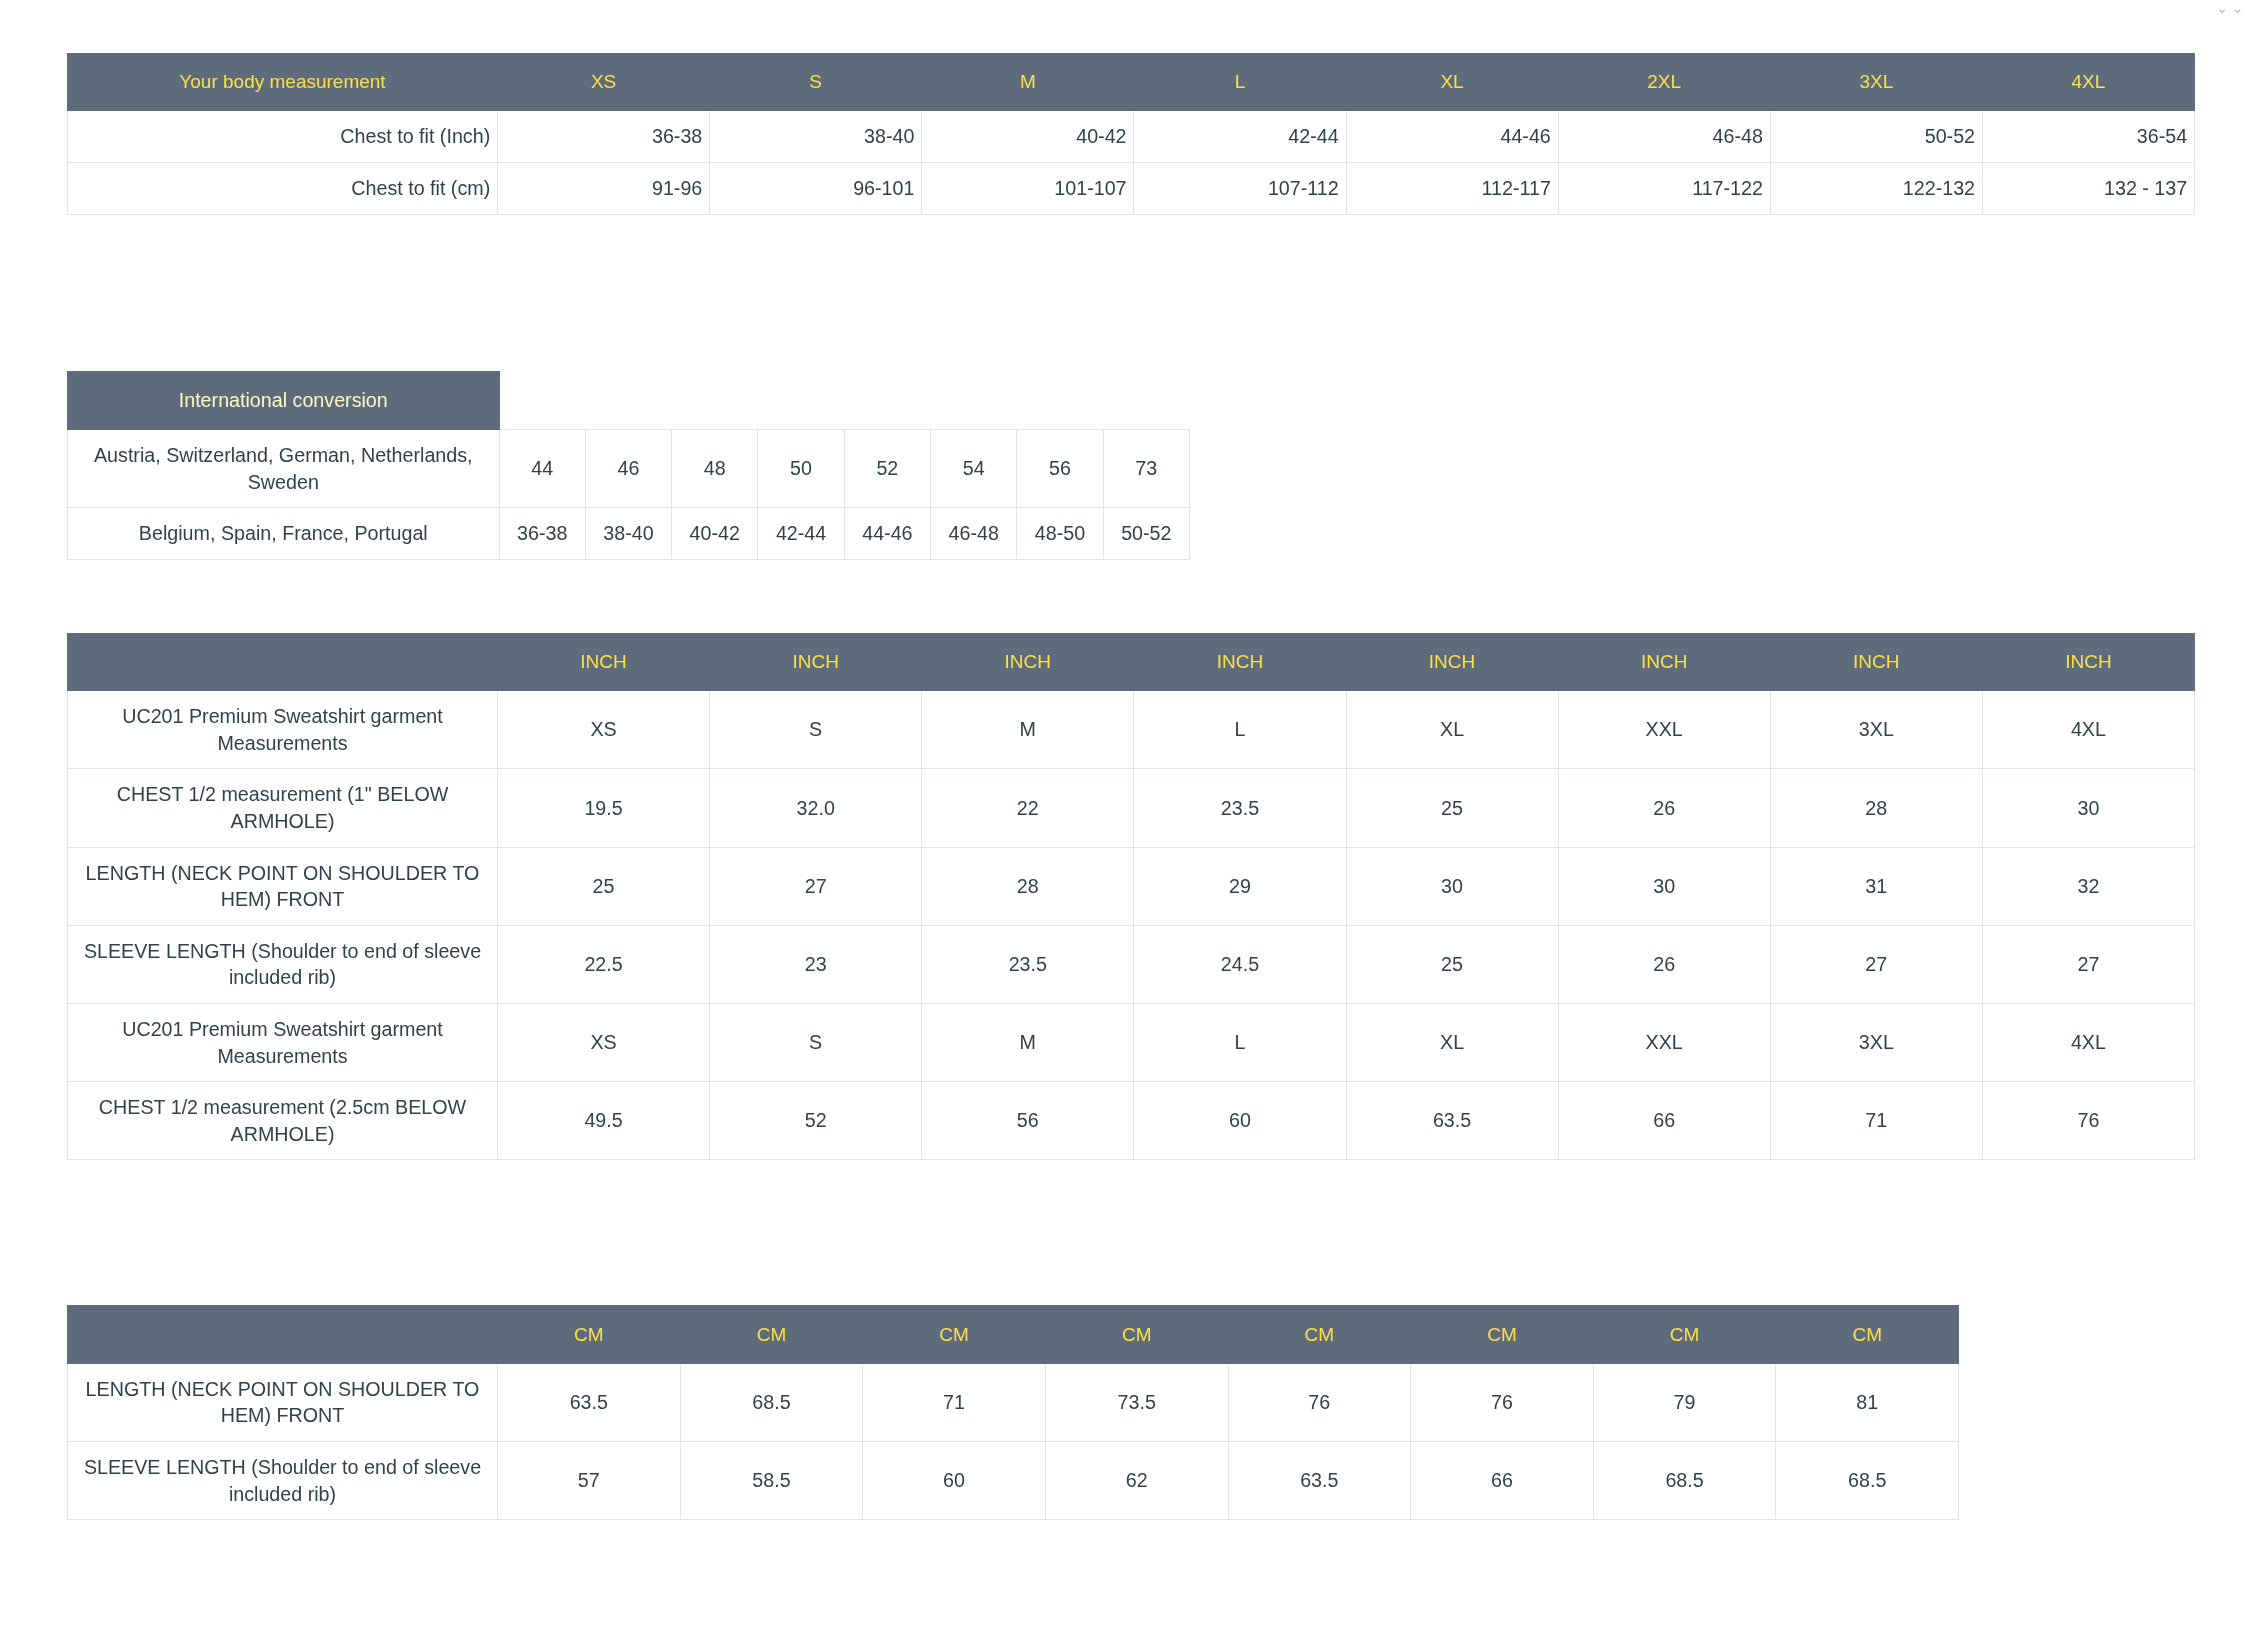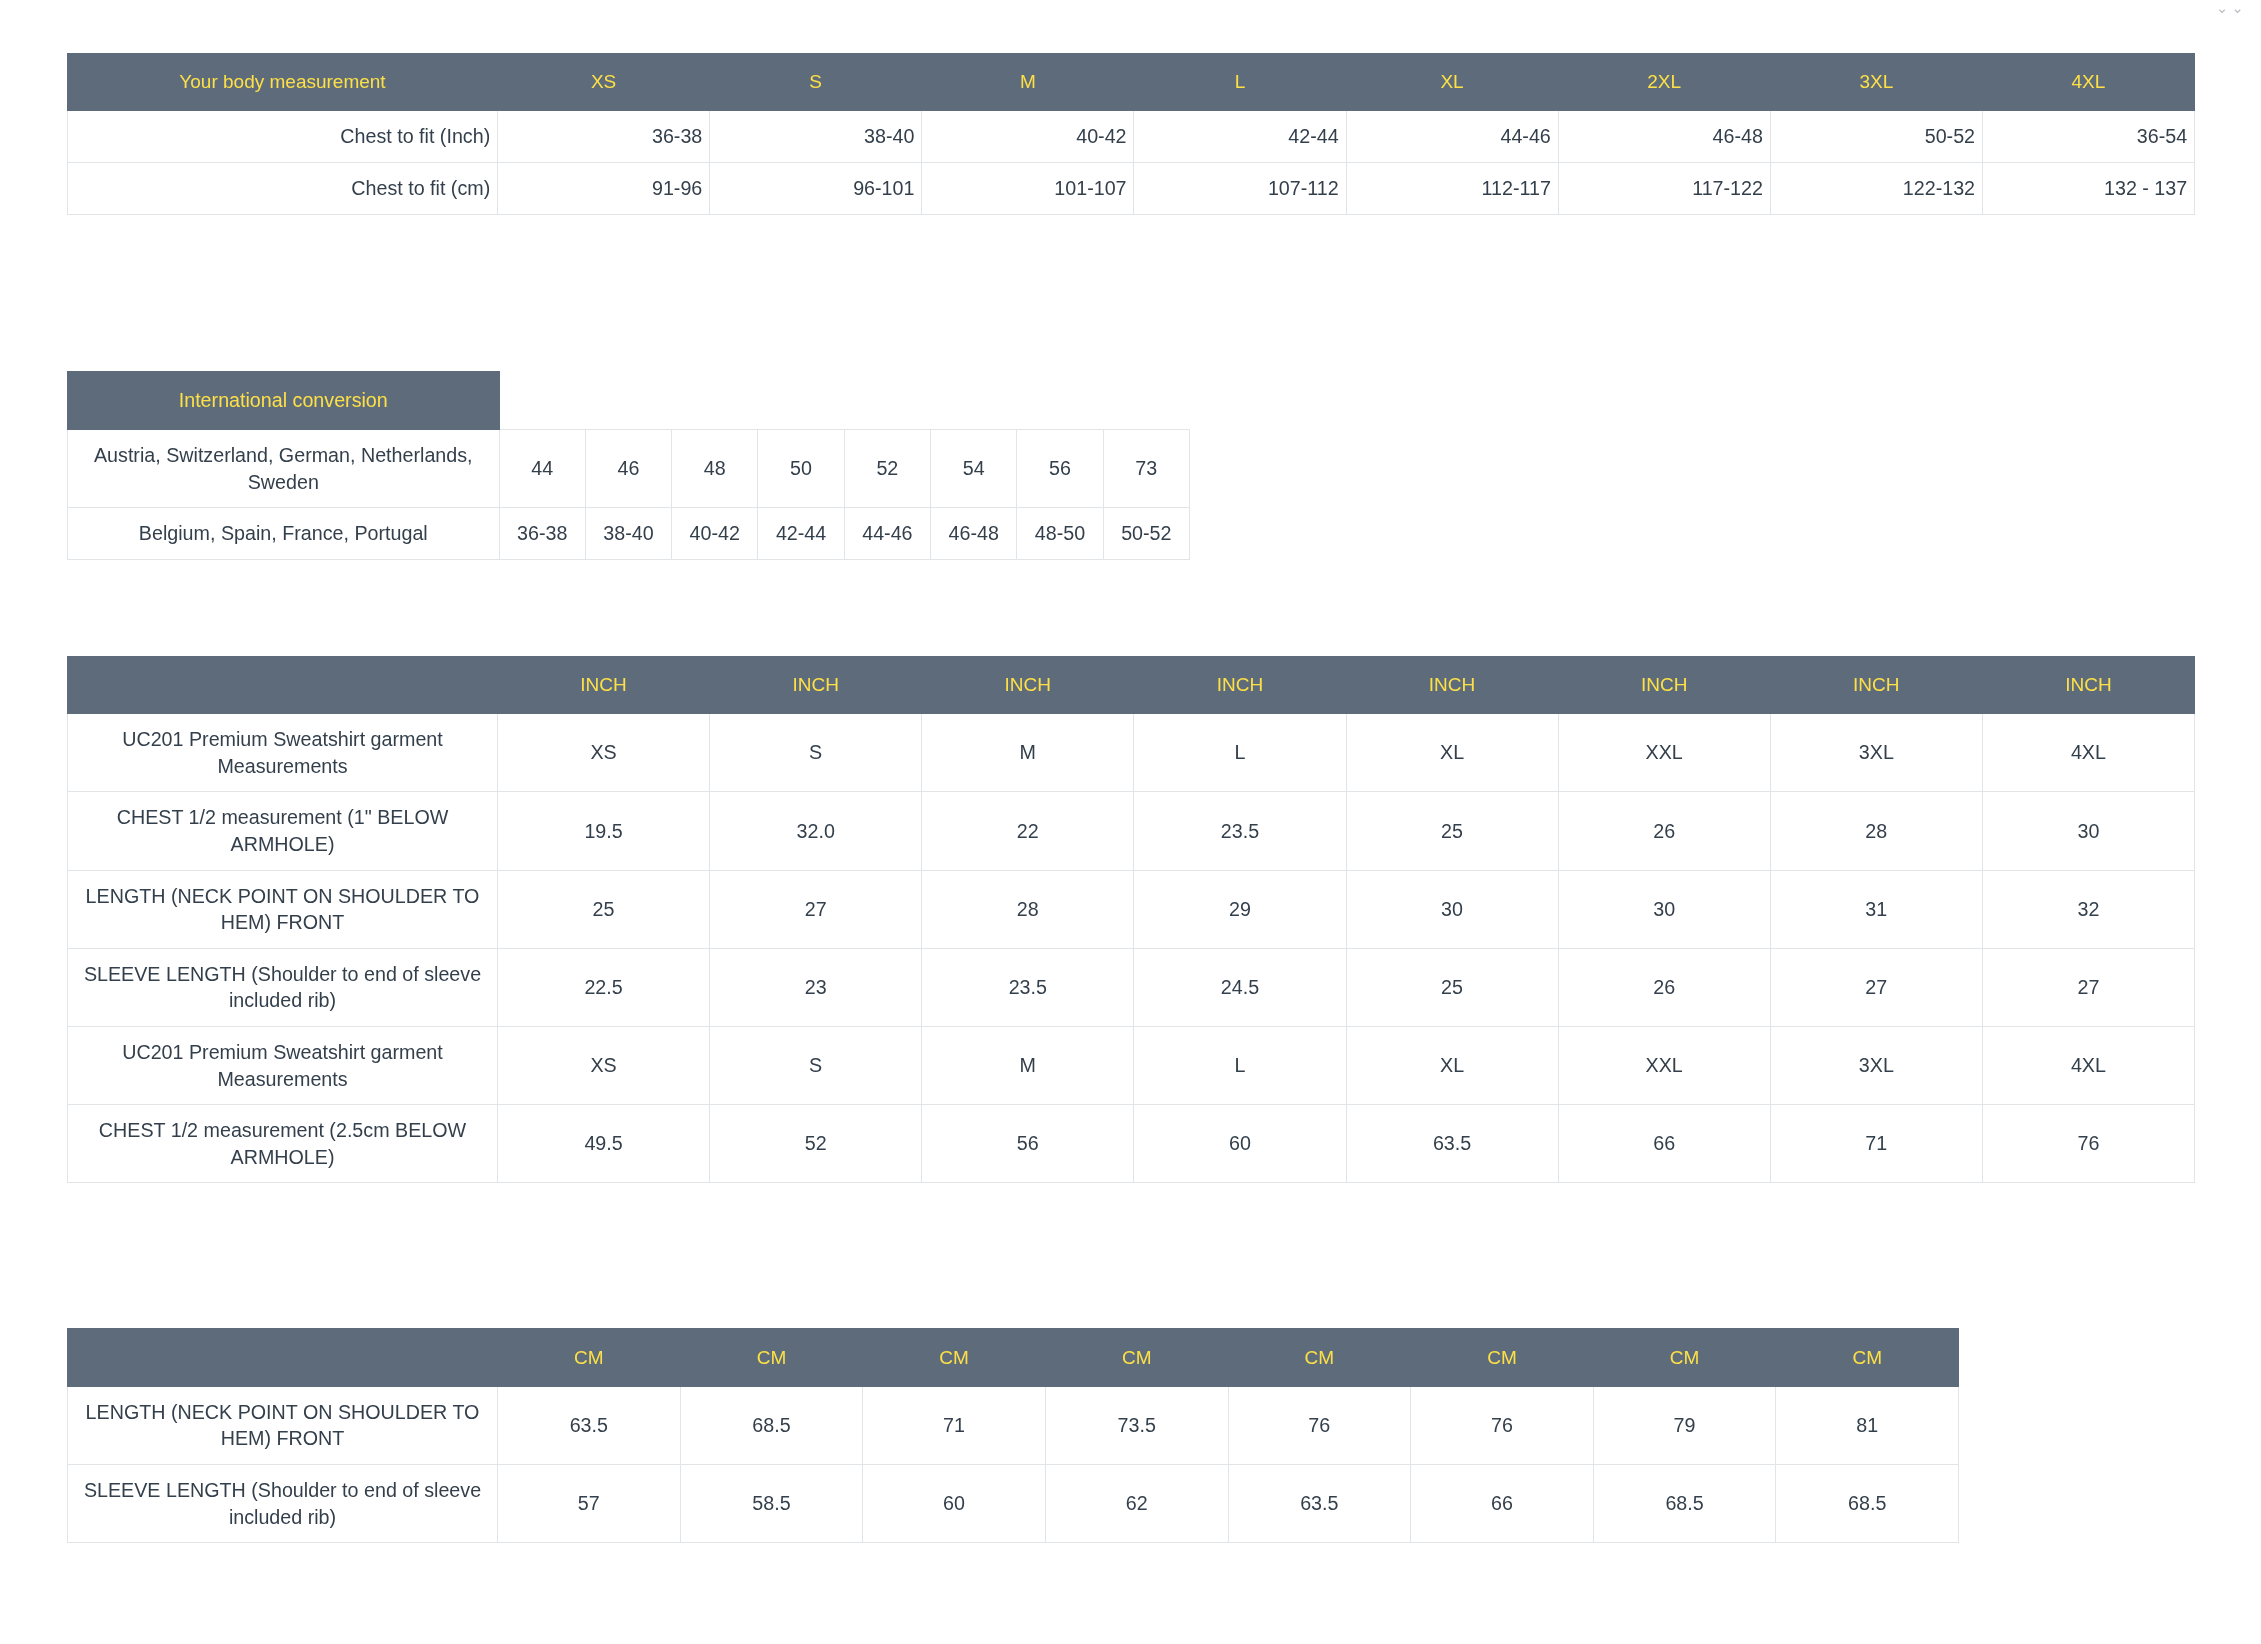--- a/index.html
+++ b/index.html
@@ -53,28 +53,28 @@
   #tbl-body col.c0 { width: 430px; }
   #tbl-body td { height: 46px; text-align: right; }
 
   
   #tbl-intl { width: 1123px; margin-top: 156px; }
   #tbl-intl col.c0 { width: 430px; }
   #tbl-intl col.cx { width: 86px; }
   #tbl-intl td { height: 46px; font-size: 19.7px; }
   #tbl-intl .hdrcell {
     background: #5d6b7a;
-    color: #fde047;
+    color: #fef9c3;
     border: 0.9px solid #5d6b7a;
     padding: 15.4px 6.8px;
     font-size: 19.7px;
   }
 
   
-  #tbl-inch { width: 2128px; margin-top: 96px; }
+  #tbl-inch { width: 2128px; margin-top: 73px; }
   #tbl-inch col.c0 { width: 430px; }
   #tbl-inch td { height: 48px; }
 
   
   #tbl-cm { width: 1892px; margin-top: 145px; }
   #tbl-cm col.c0 { width: 430px; }
   #tbl-cm td { height: 48px; }
 
   .scroll-marker {
     position: absolute;

